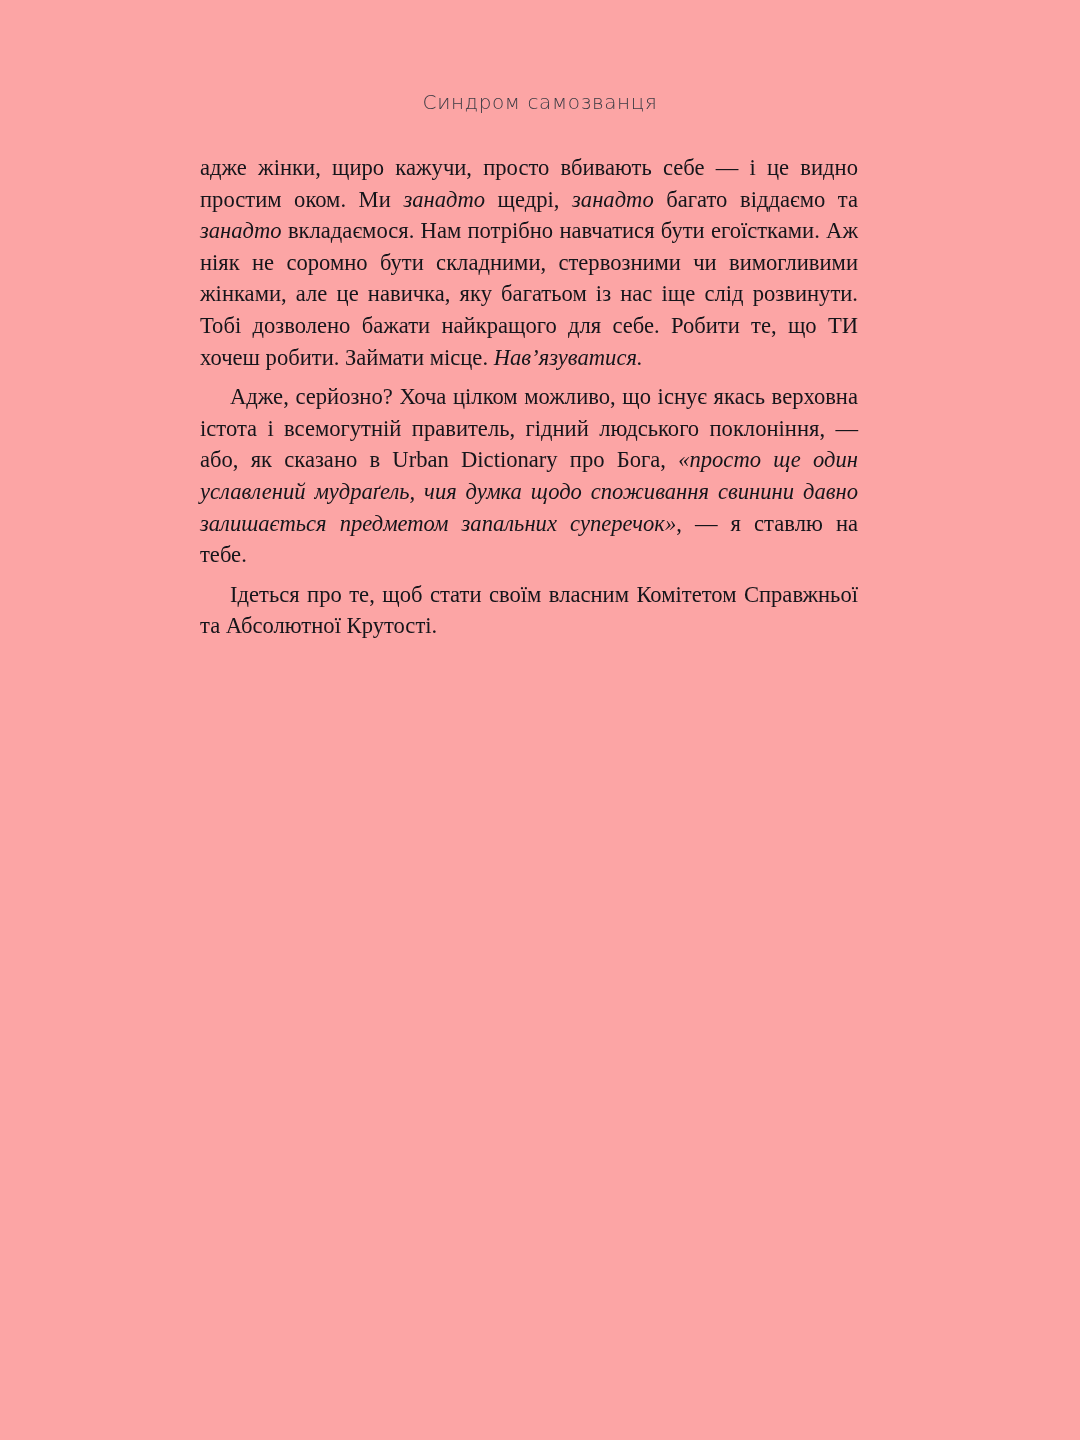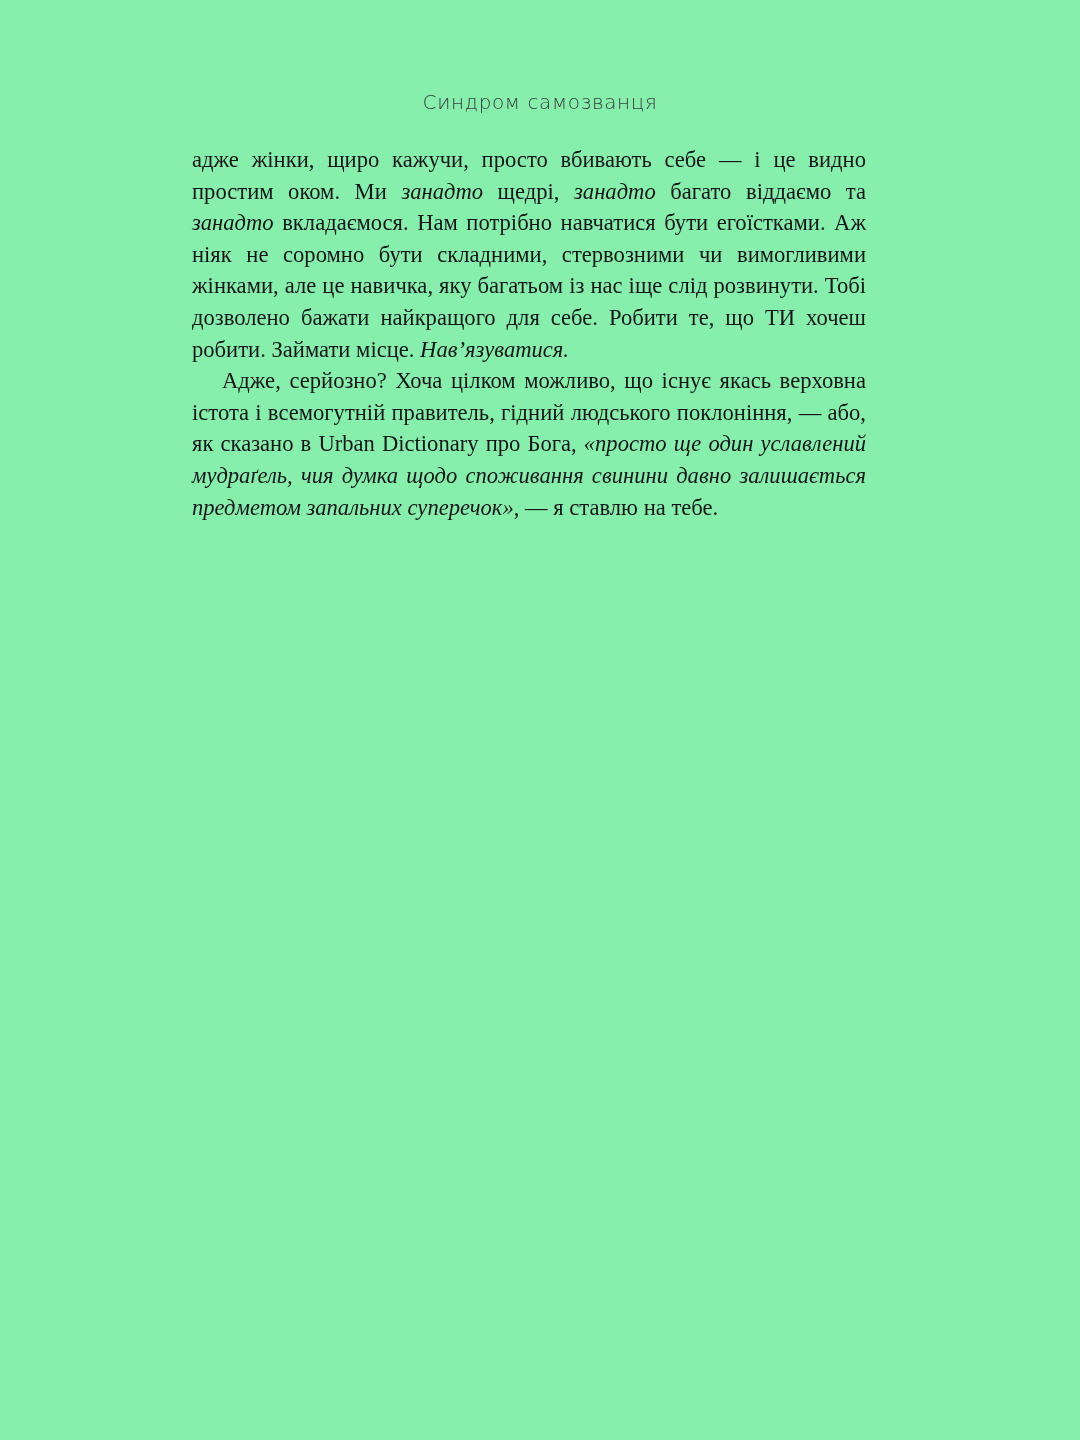--- a/index.html
+++ b/index.html
@@ -5,21 +5,21 @@
   html, body {
     margin: 0;
     padding: 0;
     background: #ffffff;
   }
 
   .page {
     position: relative;
     width: 1080px;
     height: 1440px;
-    background: #86efac;
+    background: #fca5a5;
     overflow: hidden;
     box-sizing: border-box;
   }
 
   
   .running-head {
     position: absolute;
     top: 92px;
     left: 0;
     width: 1080px;
@@ -42,21 +42,21 @@
     font-size: 22.6px;
     line-height: 31.6px;
     color: #15151a;
     text-align: justify;
     text-justify: inter-word;
     -webkit-hyphens: none;
     hyphens: none;
   }
 
   .para {
-    margin: 0;
+    margin: 8px;
     text-indent: 0;
   }
 
   .para.indent {
     text-indent: 30px;
   }
 
   .para em,
   .para .it {
     font-style: italic;
@@ -71,15 +71,16 @@
 </head>
 <body>
 
 <div class="page">
 
   <div class="running-head">Синдром самозванця</div>
 
   <div class="text-block">
     <p class="para"><span class="latin">адже жінки, щиро кажучи, просто вбивають себе — і це видно простим оком. Ми </span><span class="it">занадто</span><span class="latin"> щедрі, </span><span class="it">занадто</span><span class="latin"> багато віддаємо та </span><span class="it">занадто</span><span class="latin"> вкладаємося. Нам потрібно навчатися бути егоїстками. Аж ніяк не соромно бути складними, стервозними чи вимогливими жінками, але це навичка, яку багатьом із нас іще слід розвинути. Тобі дозволено бажати найкращого для себе. Робити те, що ТИ хочеш робити. Займати місце. </span><span class="it">Нав’язуватися.</span></p>
     <p class="para indent"><span class="latin">Адже, серйозно? Хоча цілком можливо, що існує якась верховна істота і всемогутній правитель, гідний людського поклоніння, — або, як сказано в </span><span class="latin">Urban Dictionary</span><span class="latin"> про Бога, </span><span class="it">«просто ще один уславлений мудраґель, чия думка щодо споживання свинини давно залишається предметом запальних суперечок»</span><span class="latin">, — я ставлю на тебе.</span></p>
+    <p class="para indent"><span class="latin">Ідеться про те, щоб стати своїм власним Комітетом Справжньої та Абсолютної Крутості.</span></p>
   </div>
 
 </div>
 
 </body></html>

